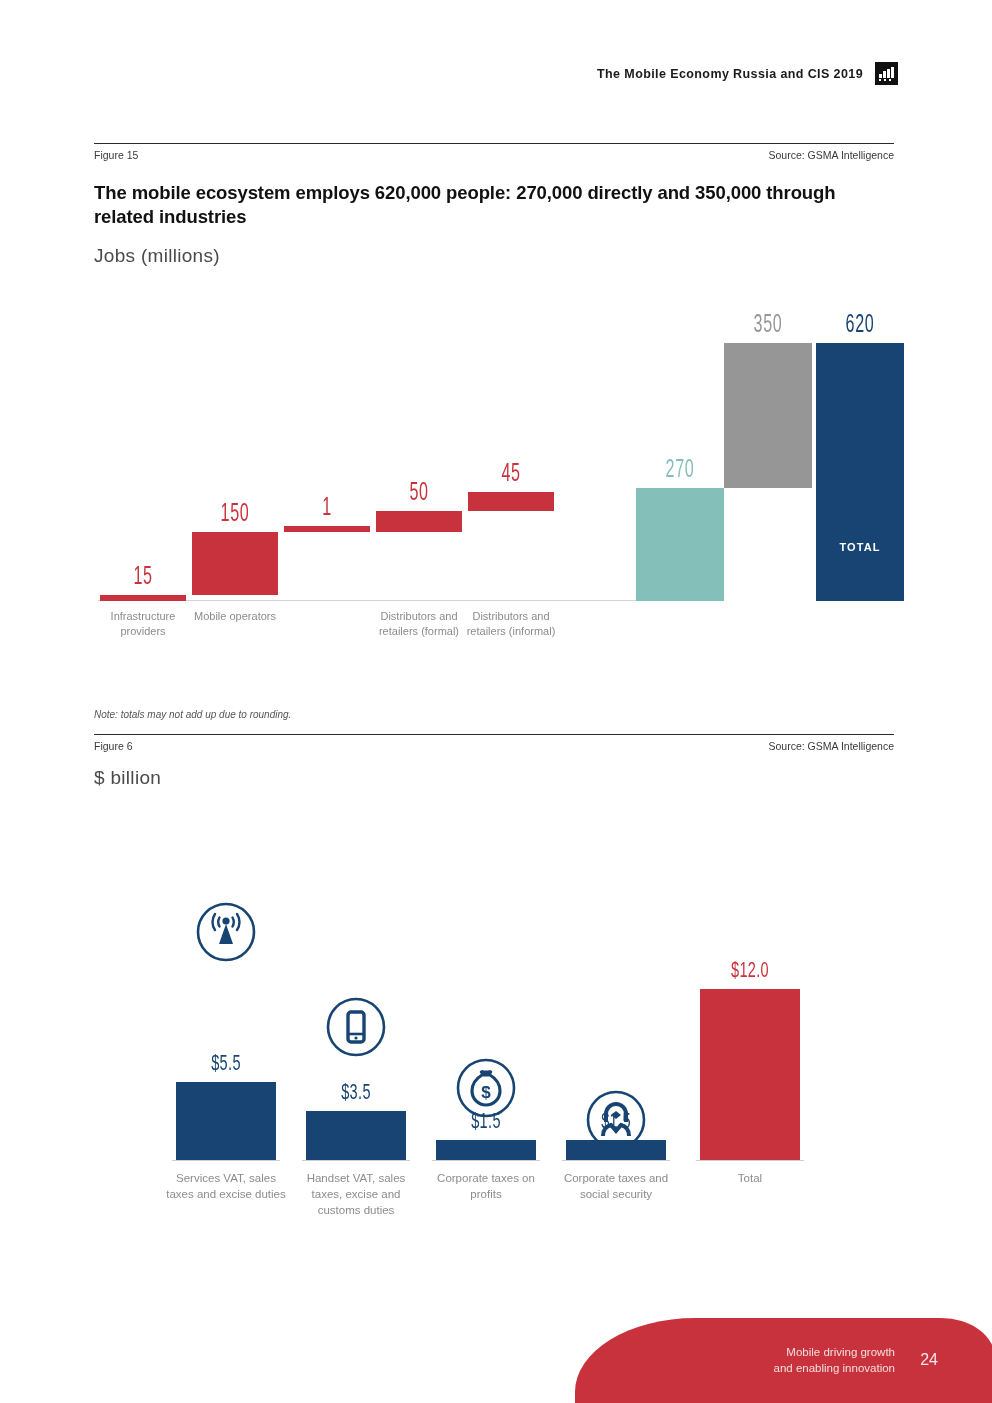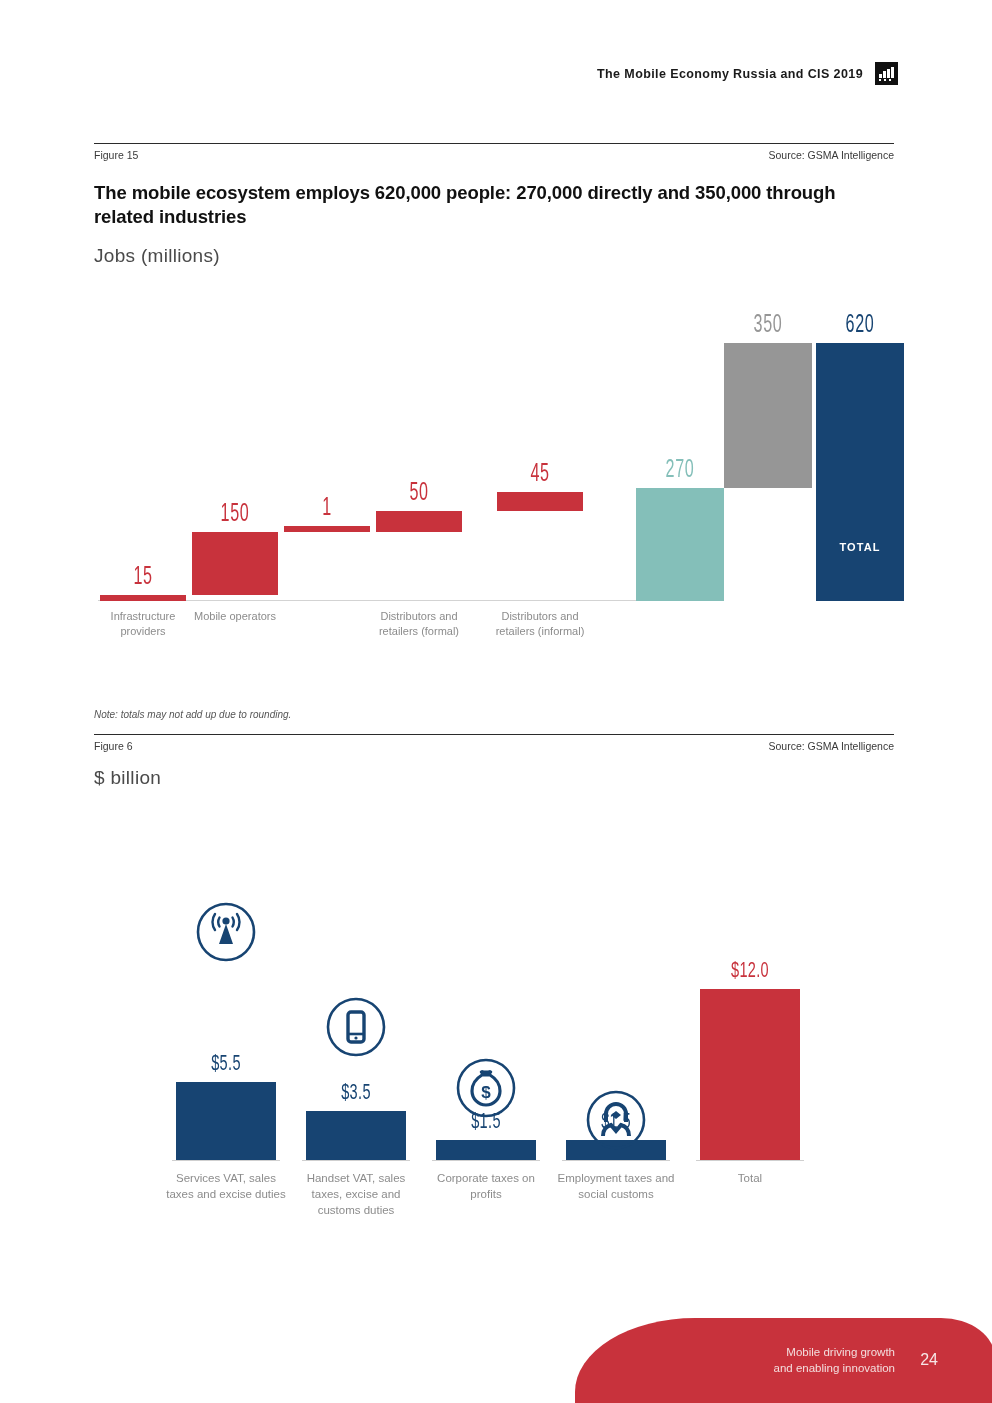--- a/index.html
+++ b/index.html
@@ -253,21 +253,21 @@
       </div>
       <div class="wf-col" style="left: 188px; width: 90px;">
         <div class="wf-bar" style="height: 6px; bottom: 134.661px; background: rgb(200, 50, 60);"></div>
         <div class="wf-val" style="bottom: 144.661px; color: rgb(200, 50, 60);">1</div>
       </div>
       <div class="wf-col" style="left: 280px; width: 90px;">
         <div class="wf-bar" style="height: 20.8065px; bottom: 135.077px; background: rgb(200, 50, 60);"></div>
         <div class="wf-val" style="bottom: 159.884px; color: rgb(200, 50, 60);">50</div>
         <div class="wf-cat">Distributors and retailers (formal)</div>
       </div>
-      <div class="wf-col" style="left: 372px; width: 90px; margin-left: 29px;">
+      <div class="wf-col" style="left: 372px; width: 90px;">
         <div class="wf-bar" style="height: 18.7258px; bottom: 155.884px; background: rgb(200, 50, 60);"></div>
         <div class="wf-val" style="bottom: 178.61px; color: rgb(200, 50, 60);">45</div>
         <div class="wf-cat">Distributors and retailers (informal)</div>
       </div>
       <div class="wf-col" style="left: 540px; width: 92px;">
         <div class="wf-bar" style="height: 112.355px; bottom: 66px; background: rgb(132, 191, 185);"></div>
         <div class="wf-inbar" style="bottom: 46px;">DIRECT</div>
         <div class="wf-val" style="bottom: 182.355px; color: rgb(132, 191, 185);">270</div>
       </div>
       <div class="wf-col" style="left: 628px; width: 92px;">
@@ -335,21 +335,21 @@
       <div class="tax-col" style="left: 466px; width: 112px;">
         <div class="tax-bar" style="height: 21.5px; background: rgb(23, 68, 114);"></div>
         <div class="tax-val" style="bottom: 99.5px; color: rgb(23, 68, 114);">$1.5</div>
         <div class="tax-icon" style="bottom: 81.5px;"><svg viewBox="0 0 64 64" width="64" height="64">
             <circle cx="32" cy="32" r="28" fill="none" stroke="#174472" stroke-width="2.6"></circle>
             <path d="M22 34 v-8 a10 10 0 0 1 20 0 v8" fill="none" stroke="#174472" stroke-width="4"></path>
             <path d="M27 27 l5 -4 l5 4 l-5 4 Z" fill="#174472"></path>
             <path d="M19 48 q0 -9 8 -11 l5 6 l5 -6 q8 2 8 11" fill="none" stroke="#174472" stroke-width="4"></path>
           </svg></div>
         <div style="position: absolute; left: 2px; right: 2px; bottom: 72px; height: 1px; background: rgb(207, 207, 207);"></div>
-        <div class="tax-cat">Employment taxes and social customs</div>
+        <div class="tax-cat">Corporate taxes and social security</div>
       </div>
       <div class="tax-col" style="left: 600px; width: 112px;">
         <div class="tax-bar" style="height: 172px; background: rgb(200, 50, 60);"></div>
         <div class="tax-val" style="bottom: 250px; color: rgb(200, 50, 60);">$12.0</div>
         <div style="position: absolute; left: 2px; right: 2px; bottom: 72px; height: 1px; background: rgb(207, 207, 207);"></div>
         <div class="tax-cat">Total</div>
       </div>
     </div>
 </div>
 

